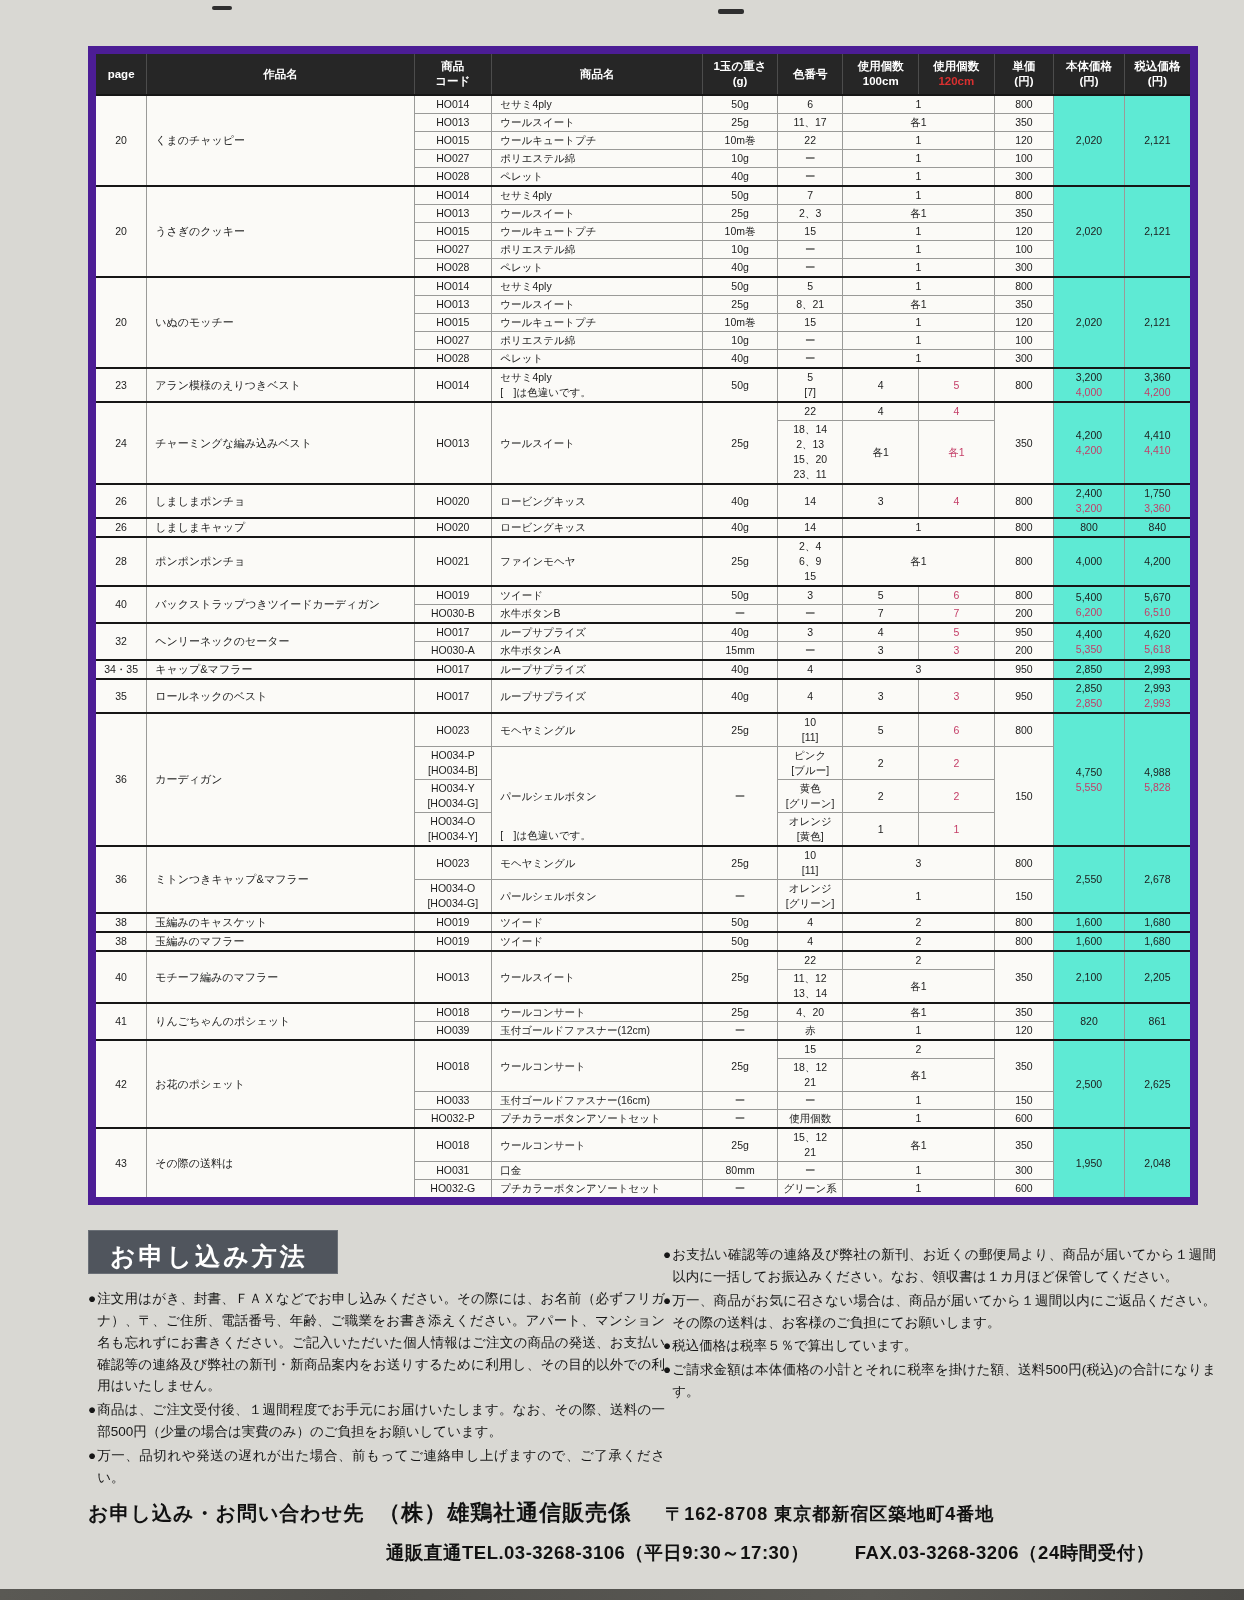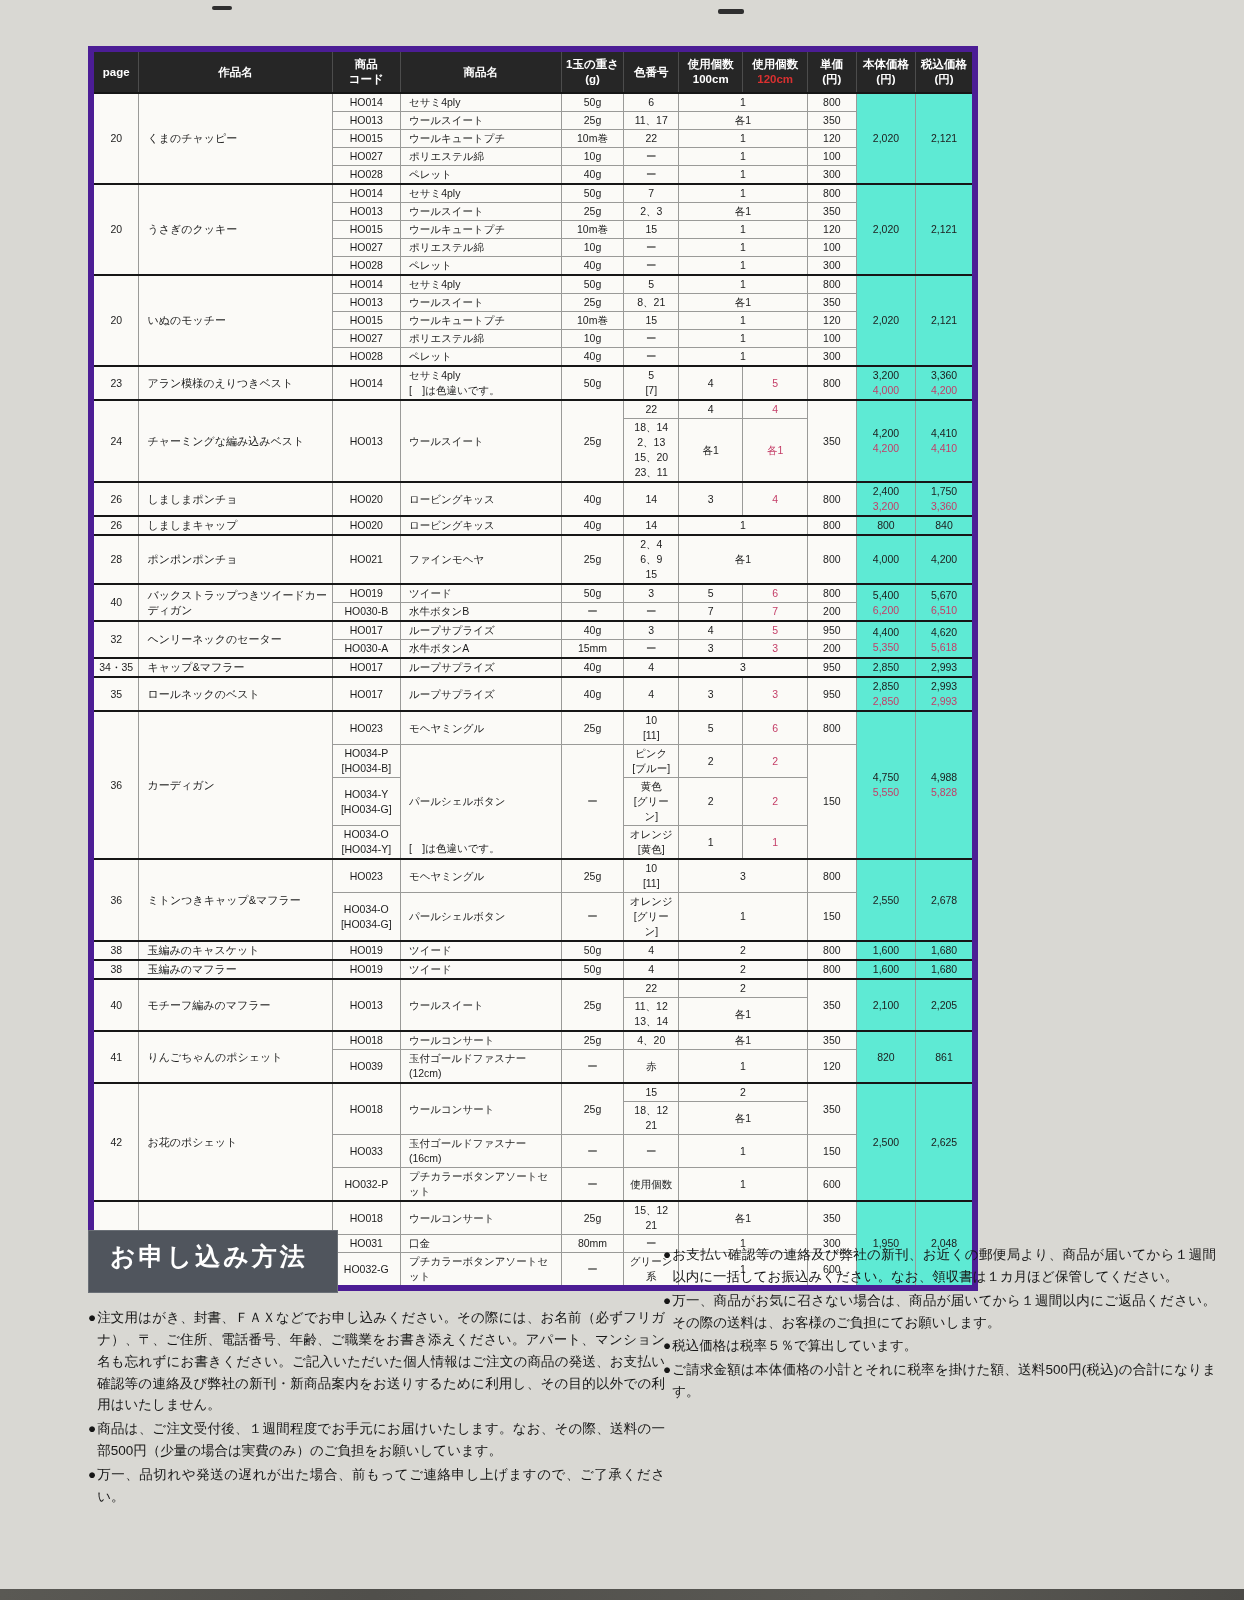--- a/index.html
+++ b/index.html
@@ -12,21 +12,21 @@
   *{margin:0;padding:0;box-sizing:border-box;}
   body{font-family:"Liberation Sans","DejaVu Sans",sans-serif;background:#b9b8b4;}
   .sheet{position:relative;width:1244px;height:1600px;background:var(--page-bg);overflow:hidden;margin:0 auto;}
   
   .artifact{position:absolute;background:#2f2f2f;border-radius:2px;}
   .artifact.a1{left:212px;top:6px;width:20px;height:4px;}
   .artifact.a2{left:718px;top:9px;width:26px;height:5px;}
   .bottom-band{position:absolute;left:0;top:1589px;width:1244px;height:11px;background:linear-gradient(90deg,#5a5954,#504f4b 30%,#5a5954 70%,#4c4b47);}
   
   .table-wrap{position:absolute;left:88px;top:46px;width:1112px;}
-  table#product-table{border-collapse:collapse;width:890px;background:#fbfaf7;border:6px solid #4c1d95;}
+  table#product-table{border-collapse:collapse;width:1110px;background:#fbfaf7;border:8px solid #4c1d95;}
   #product-table th{
     background:var(--hdr-bg);color:#fff;font-weight:bold;
     border:1px solid #4c4c4c;font-size:11.5px;line-height:14px;
     padding:5px 1px;text-align:center;vertical-align:middle;
   }
   #product-table td{
     border:1px solid #9a9a98;font-size:10.5px;line-height:15px;
     padding:1px 3px;text-align:center;vertical-align:middle;color:#1c1c1c;
     background:#fbfaf7;
   }
@@ -39,21 +39,21 @@
   #product-table th .red{color:var(--hdr-red);}
   #product-table td.col-b .line{color:var(--pink);}
   .cell-sub{position:absolute;left:8px;bottom:2px;font-size:10.5px;color:#1c1c1c;}
   
   .section{position:absolute;width:577px;}
   .section.order{left:88px;top:1230px;}
   .section.payment{left:663px;top:1230px;width:553px;}
   .section-heading{
     display:inline-block;background:var(--box-bg);color:#fff;
     font-size:25px;font-weight:bold;letter-spacing:3px;
-    padding:10px 30px 20px 22px;box-shadow:inset 0 0 0 1px #6a6f76;
+    padding:10px 30px 1px 22px;box-shadow:inset 0 0 0 1px #6a6f76;
   }
   .bullets{list-style:none;margin-top:14px;}
   .bullets li{display:flex;font-size:13.5px;line-height:1.62;color:#161616;margin-bottom:2px;text-align:justify;}
   .bullets .marker{flex:0 0 auto;margin-right:1px;}
   
   .footer{position:absolute;left:88px;top:1498px;width:1130px;color:#111;}
   .footer-line1{font-weight:bold;display:flex;align-items:baseline;}
   .footer-line1 .contact-label{font-size:20px;letter-spacing:1px;}
   .footer-line1 .company{font-size:22px;margin-left:14px;letter-spacing:1px;}
   .footer-line1 .postal{font-size:18px;margin-left:34px;letter-spacing:1px;}
@@ -1344,16 +1344,25 @@
           <span class="bullet-text">税込価格は税率５％で算出しています。</span>
         </li>
         <li>
           <span class="marker">●</span>
           <span class="bullet-text">ご請求金額は本体価格の小計とそれに税率を掛けた額、送料500円(税込)の合計になります。</span>
         </li>
       </ul>
   </div>
 
   <div class="footer">
+    <div class="footer-line1">
+      <span class="contact-label">お申し込み・お問い合わせ先</span>
+      <span class="company">（株）雄鶏社通信販売係</span>
+      <span class="postal">〒162-8708 東京都新宿区築地町4番地</span>
+    </div>
+    <div class="footer-line2">
+      <span class="tel">通販直通TEL.03-3268-3106（平日9:30～17:30）</span>
+      <span class="fax">FAX.03-3268-3206（24時間受付）</span>
+    </div>
   </div>
 
   <div class="bottom-band"></div>
 </div>
 
 </body></html>

